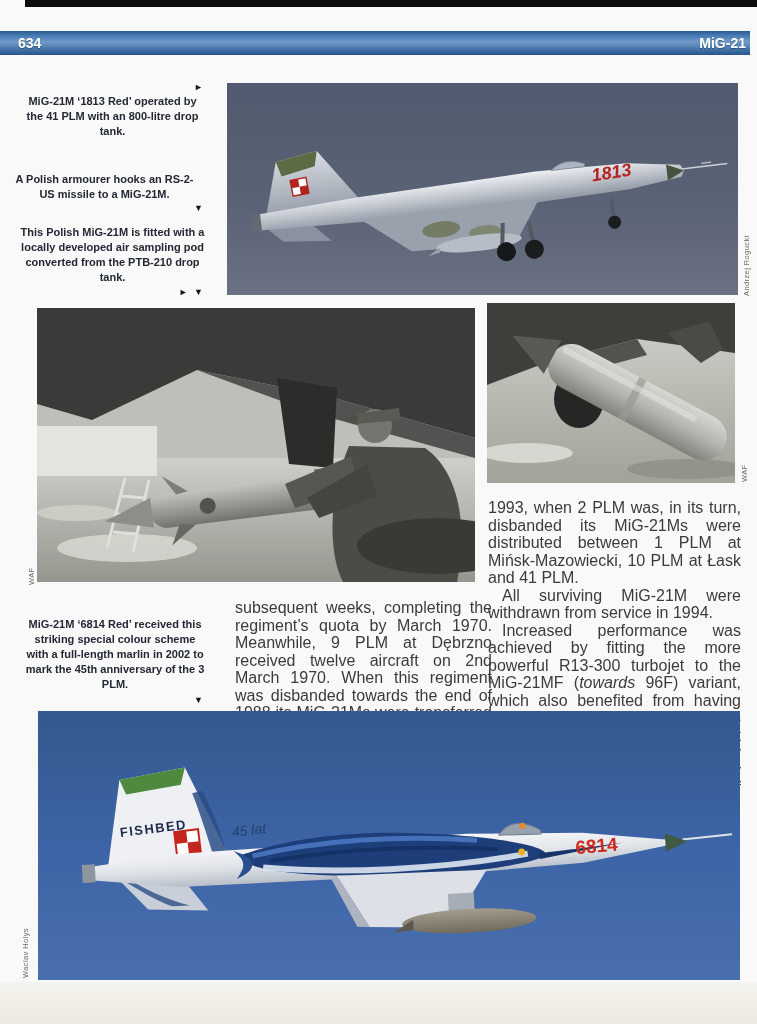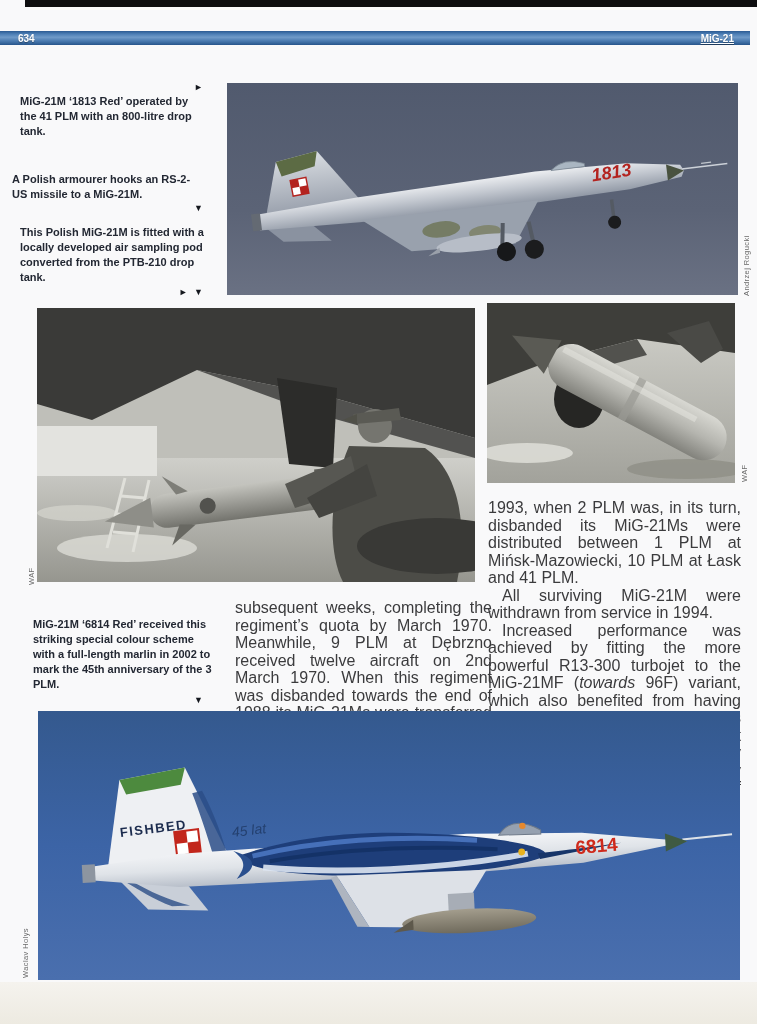--- a/index.html
+++ b/index.html
@@ -2,29 +2,29 @@
 <html><head>
 <meta charset="utf-8">
 <style>
   html,body{margin:0;padding:0;}
   .page{
     position:relative;width:757px;height:1024px;overflow:hidden;
     background:#f9f9fa;font-family:"Liberation Sans",sans-serif;
   }
   .topedge{position:absolute;left:25px;top:0;width:732px;height:7px;background:#0d0d0f;}
   .header-bar{
-    position:absolute;left:0;top:31px;width:750px;height:14px;
+    position:absolute;left:0;top:31px;width:750px;height:24px;
     background:linear-gradient(180deg,#2a5a92 0%,#4d7fb6 22%,#6f9ac8 45%,#4c7cb1 70%,#27558b 100%);
     display:flex;align-items:center;justify-content:space-between;
-    color:#fff;font-weight:bold;font-size:10px;
+    color:#fff;font-weight:bold;font-size:14px;
   }
   .header-bar .pnum{margin-left:18px;text-shadow:0 1px 1px rgba(0,0,0,.35);}
-  .header-bar .chap{margin-right:16px;text-shadow:0 1px 1px rgba(0,0,0,.35);text-decoration:underline;}
+  .header-bar .chap{margin-right:4px;text-shadow:0 1px 1px rgba(0,0,0,.35);}
   .cap{
-    position:absolute;text-align:left;font-weight:bold;font-size:11px;
+    position:absolute;text-align:center;font-weight:bold;font-size:11px;
     line-height:15px;color:#232833;
   }
   .arrline{position:absolute;text-align:right;font-size:9px;font-weight:bold;color:#15181e;letter-spacing:2px;}
   .photo{position:absolute;overflow:hidden;}
   .photo svg{display:block;}
   .vcred{
     position:absolute;writing-mode:vertical-rl;transform:rotate(180deg);
     font-size:7.5px;color:#6a6a6a;letter-spacing:.4px;white-space:nowrap;
   }
   .bodycol{
@@ -209,21 +209,21 @@
   <div class="bodycol" style="left:220px;top:599px;width:257px;margin-left:15px;">
     <p>subsequent weeks, completing the regiment’s quota by March 1970. Meanwhile, 9 PLM at Dębrzno received twelve aircraft on 2nd March 1970. When this regiment was disbanded towards the end of 1988 its MiG-21Ms were transferred to 2 PLM at Goleniów. In September</p>
   </div>
 
   <div class="bodycol" style="left:488px;top:499px;width:253px;">
     <p>1993, when 2 PLM was, in its turn, disbanded its MiG-21Ms were distributed between 1 PLM at Mińsk-Mazowiecki, 10 PLM at Łask and 41 PLM.</p>
     <p class="ind">All surviving MiG-21M were withdrawn from service in 1994.</p>
     <p class="ind"><span>Increased performance was achieved by fitting the more powerful R13-300 turbojet to the MiG-21MF (</span><i>towards</i><span> 96F) variant, which also benefited from having the RP-22 Sapfir-24 radar. Thus the MiG-21MF was the export version of the MiG-21SM used by the Soviet Air Force. Unlike many of the MiG-21Ms, all members of this new</span></p>
   </div>
 
-  <div class="cap" style="left:25px;top:617px;width:180px;margin-left:8px;">MiG-21M ‘6814 Red’ received this striking special colour scheme with a full-length marlin in 2002 to mark the 45th anniversary of the 3 PLM.</div>
+  <div class="cap" style="left:25px;top:617px;width:180px;">MiG-21M ‘6814 Red’ received this striking special colour scheme with a full-length marlin in 2002 to mark the 45th anniversary of the 3 PLM.</div>
   <div class="arrline" style="left:25px;top:695px;width:180px;">▼</div>
 
   <div class="photo" style="left:38px;top:711px;width:702px;height:269px;">
     <svg width="702" height="269" viewBox="0 0 702 269">
       <defs>
         <linearGradient id="sky2" x1="0" y1="0" x2="0" y2="1">
           <stop offset="0" stop-color="#34598e"></stop>
             <stop offset="0.5" stop-color="#3c64a6"></stop>
             <stop offset="1" stop-color="#4a6fae"></stop>
         </linearGradient>

